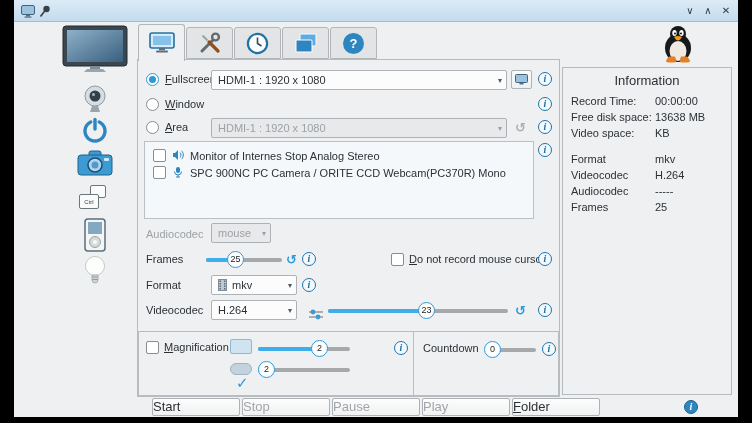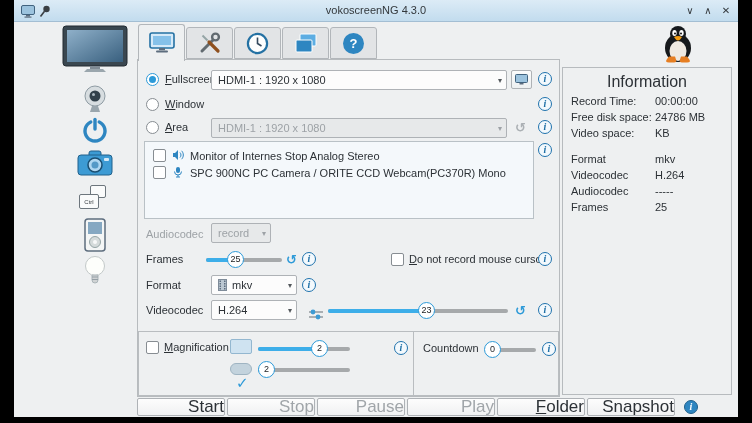--- a/index.html
+++ b/index.html
@@ -61,27 +61,27 @@
   .grpbox{position:absolute;border:1px solid #b9bdc0;}
 
   .swatch{position:absolute;left:92px;top:279px;width:22px;height:15px;background:#cfe3f1;border:1px solid #93b7d0;border-radius:2px;}
   .pill{position:absolute;left:92px;top:303px;width:22px;height:12px;background:#c3d3dd;border:1px solid #9fb4c2;border-radius:6px;}
   .magcheck{position:absolute;left:98px;top:314px;font:bold 15px "DejaVu Sans",sans-serif;color:#2d9ad8;}
 
   .minibtn{position:absolute;left:373px;top:10px;width:21px;height:19px;border:1px solid #aeb2b6;border-radius:2px;
     background:linear-gradient(#fbfcfc,#edf0f1);display:flex;align-items:center;justify-content:center;}
 
   
-  #info-title{position:absolute;left:0;top:5px;width:100%;text-align:center;font-size:16px;color:#2c3136;}
+  #info-title{position:absolute;left:0;top:5px;width:100%;text-align:center;font-size:13px;color:#2c3136;}
   .irow-l{position:absolute;left:8px;font-size:11px;color:#2c3136;white-space:nowrap;}
   .irow-v{position:absolute;left:92px;font-size:11px;color:#2c3136;white-space:nowrap;}
 
   
   .fbtn{position:absolute;top:398px;width:88px;height:18px;background:linear-gradient(#fdfdfd,#f0f1f2);
-    border:1px solid #aeb2b6;border-radius:2px;font-size:17px;color:#2c3136;text-align:right;line-height:16px;}
+    border:1px solid #aeb2b6;border-radius:2px;font-size:13px;color:#2c3136;text-align:left;line-height:16px;margin-left:15px;}
   .fbtn.dis{color:#a0a5a9;}
 
   
   .keycap{position:absolute;background:#fafbfb;border:1px solid #6d767d;border-radius:2px;
     font-size:6px;color:#3a4045;text-align:center;}
 </style>
 </head>
 <body>
 
 <div id="stage">
@@ -94,21 +94,20 @@
             <rect x="5" y="10" width="4" height="1.5" fill="#5d6d7e"></rect>
             <rect x="3.5" y="11.5" width="7" height="1.2" fill="#5d6d7e"></rect>
           </svg>
     </span>
     <span class="tb-ico" style="left:25px;">
       <svg width="12" height="13" viewBox="0 0 12 13">
             <circle cx="7.5" cy="4" r="3.2" fill="#3a3f44"></circle>
             <path d="M5.5 6.2 L1.5 11.5" stroke="#3a3f44" stroke-width="1.6"></path>
           </svg>
     </span>
-    <div id="title">vokoscreenNG 4.3.0</div>
     <div class="wbtn" style="right:40px;">∨</div>
     <div class="wbtn" style="right:22px;">∧</div>
     <div class="wbtn" style="right:4px;">✕</div>
   </div>
 
   <div>
     <span style="position:absolute;left:48px;top:25px;">
       <svg width="66" height="48" viewBox="0 0 66 48">
         <defs>
               <linearGradient id="scr" x1="0" y1="0" x2="1" y2="1">
@@ -258,21 +257,21 @@
                 <path d="M2.5 5.5 a3.5 3.5 0 0 0 7 0" stroke="#2e86c1" fill="none"></path>
                 <path d="M6 9 v2 M4 11 h4" stroke="#2e86c1"></path>
               </svg></span>
         <span>SPC 900NC PC Camera / ORITE CCD Webcam(PC370R) Mono</span>
       </div>
     </div>
     <div class="ii" style="left:400px;top:83px;">i</div>
 
     <div class="lb dim" style="left:8px;top:168px;">Audiocodec</div>
     <div class="combo dis" style="left:73px;top:163px;width:60px;">
-      <span>record</span>
+      <span>mouse</span>
       <span class="arr">▾</span>
     </div>
 
     <div class="lb" style="left:8px;top:193px;">Frames</div>
     <div class="slider" style="left:68px;top:191px;width:76px;">
       <div class="sl-track"></div>
       <div class="sl-fill" style="width:29px;"></div>
       <div class="sl-knob" style="left:29px;">25</div>
     </div>
     <div class="undo" style="left:148px;top:193px;">↺</div>
@@ -347,35 +346,34 @@
       <div class="sl-knob" style="left:6px;">0</div>
     </div>
     <div class="ii" style="left:404px;top:282px;">i</div>
   </div>
 
   <div id="infopanel">
     <div id="info-title">Information</div>
     <span class="irow-l" style="top:27px;">Record Time:</span>
     <span class="irow-v" style="top:27px;">00:00:00</span>
     <span class="irow-l" style="top:43px;">Free disk space:</span>
-    <span class="irow-v" style="top:43px;">24786 MB</span>
+    <span class="irow-v" style="top:43px;">13638 MB</span>
     <span class="irow-l" style="top:59px;">Video space:</span>
     <span class="irow-v" style="top:59px;">KB</span>
     <span class="irow-l" style="top:85px;">Format</span>
     <span class="irow-v" style="top:85px;">mkv</span>
     <span class="irow-l" style="top:101px;">Videocodec</span>
     <span class="irow-v" style="top:101px;">H.264</span>
     <span class="irow-l" style="top:117px;">Audiocodec</span>
     <span class="irow-v" style="top:117px;">-----</span>
     <span class="irow-l" style="top:133px;">Frames</span>
     <span class="irow-v" style="top:133px;">25</span>
   </div>
 
   <div class="fbtn" style="left:123px;">Start</div>
   <div class="fbtn dis" style="left:213px;">Stop</div>
   <div class="fbtn dis" style="left:393px;">Play</div>
   <div class="fbtn dis" style="left:303px;">Pause</div>
   <div class="fbtn mn" style="left:483px;">Folder</div>
-  <div class="fbtn" style="left:573px;">Snapshot</div>
   <div class="ii filled" style="left:670px;top:400px;">i</div>
 
 </div>
 </div>
 
 </body></html>

